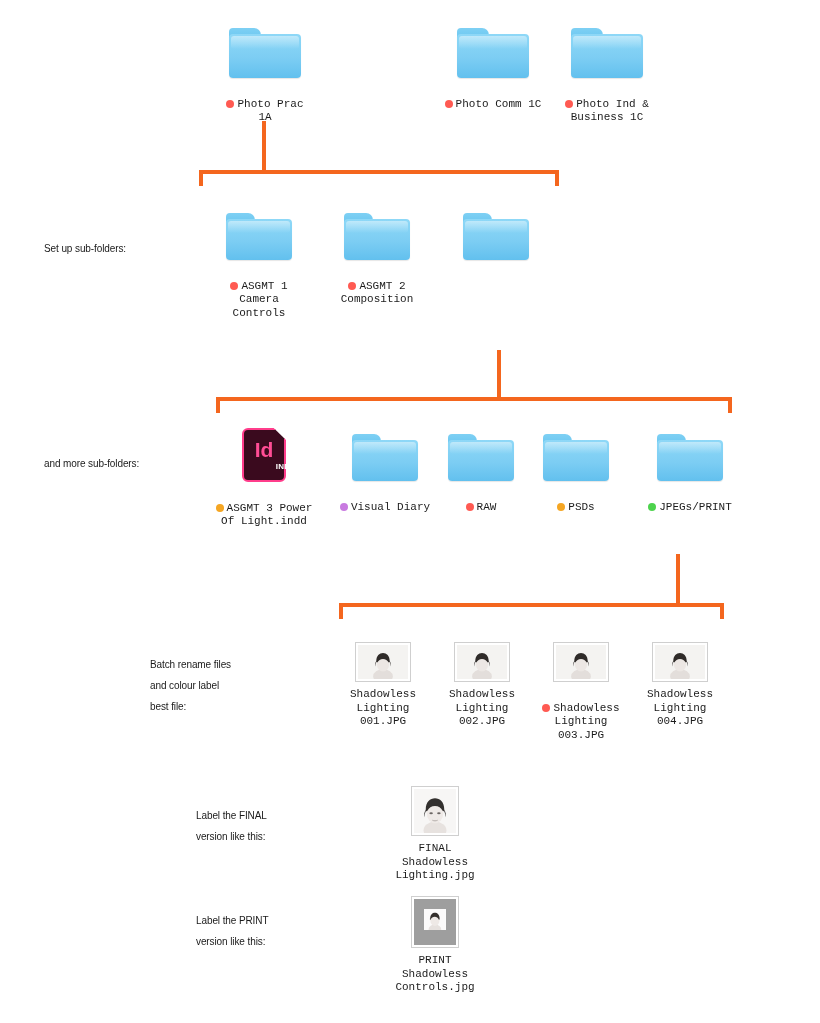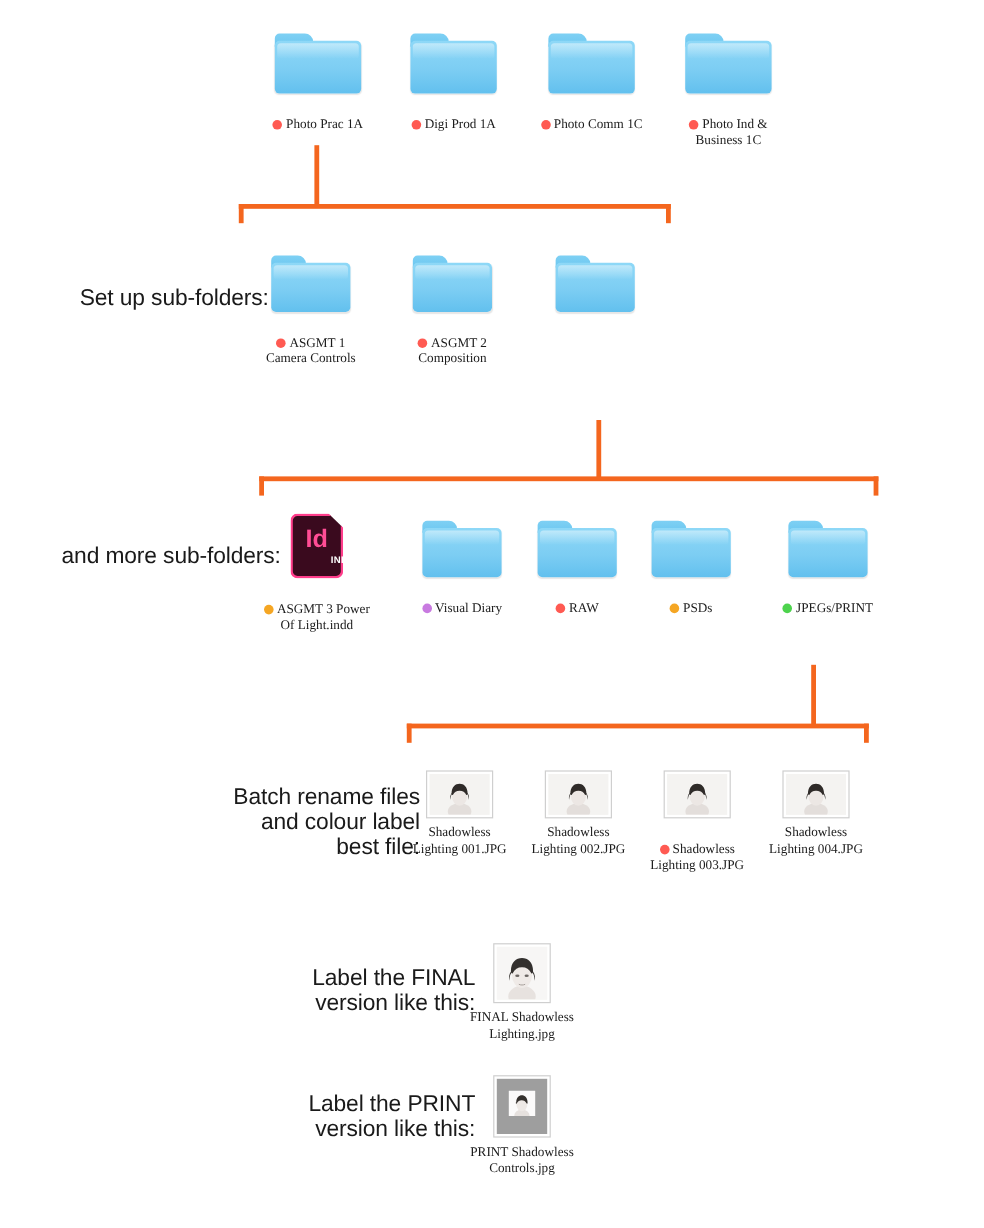--- a/index.html
+++ b/index.html
@@ -19,36 +19,35 @@
 
   .stage {
     position: absolute;
     inset: 0;
   }
 
   
   .instruction {
     position: absolute;
     font-family: "Liberation Sans", sans-serif;
-    font-size: 19px;
+    font-size: 10px;
     line-height: 21px;
     color: #1a1a1a;
     letter-spacing: -0.1px;
     white-space: pre-line;
-    text-align: right;
   }
 
   
   .item {
     position: absolute;
     text-align: center;
   }
   .item .caption {
     margin-top: 6px;
-    font-family: Liberation Serif, serif;
+    font-family: Liberation Mono, monospace;
     font-size: 11px;
     line-height: 13.5px;
     color: #1b1b1b;
     white-space: pre-line;
   }
   .caption .dot {
     display: inline-block;
     width: 8px;
     height: 8px;
     border-radius: 50%;
@@ -169,30 +168,20 @@
     <div class="folder" style="width:72px;height:50px;">
       <div class="tab"></div>
         <div class="body"></div>
         <div class="sheen"></div>
     </div>
     <div class="caption">
       <span class="dot" style="background:#ff5a52;"></span><span>Photo Prac 1A</span>
     </div>
   </div>
 
-  <div class="item" style="left:333px; top:28px; width:90px;">
-    <div class="folder" style="width:72px;height:50px;">
-      <div class="tab"></div>
-        <div class="body"></div>
-        <div class="sheen"></div>
-    </div>
-    <div class="caption">
-      <span class="dot" style="background:#ff5a52;"></span><span>Digi Prod 1A</span>
-    </div>
-  </div>
 
   <div class="item" style="left:443px; top:28px; width:100px;">
     <div class="folder" style="width:72px;height:50px;">
       <div class="tab"></div>
         <div class="body"></div>
         <div class="sheen"></div>
     </div>
     <div class="caption">
       <span class="dot" style="background:#ff5a52;"></span><span>Photo Comm 1C</span>
     </div>

